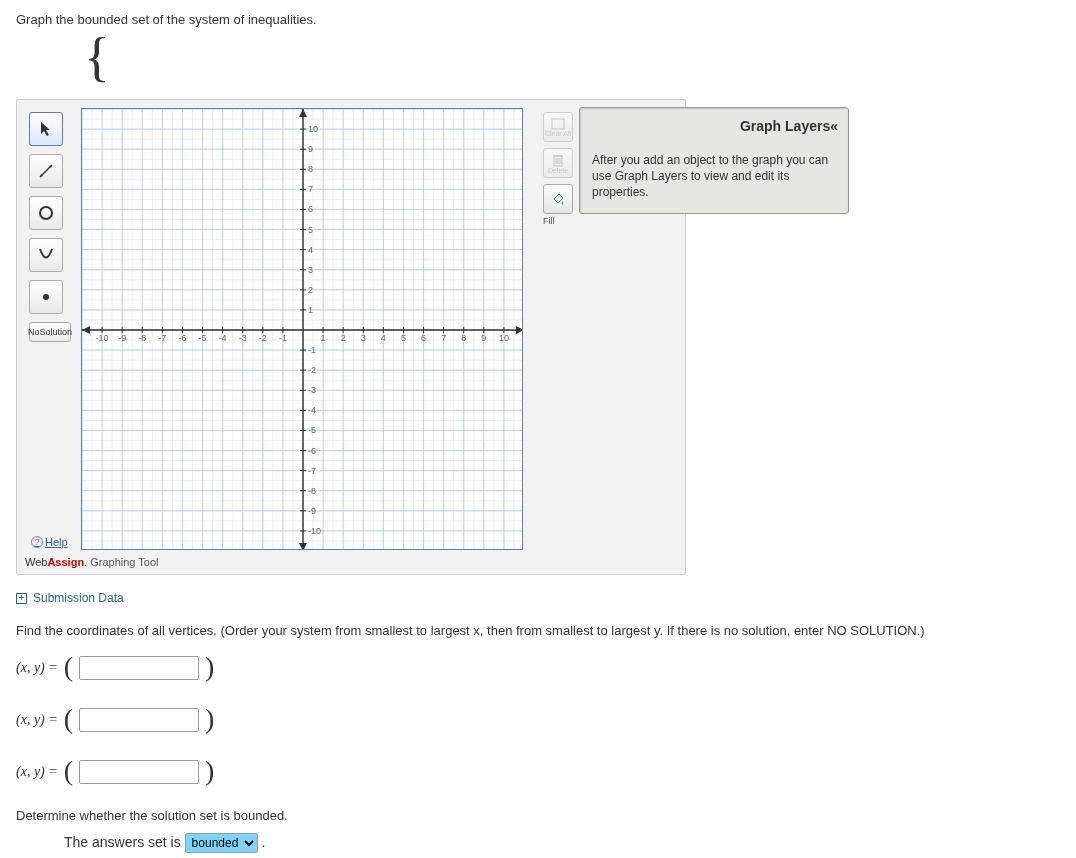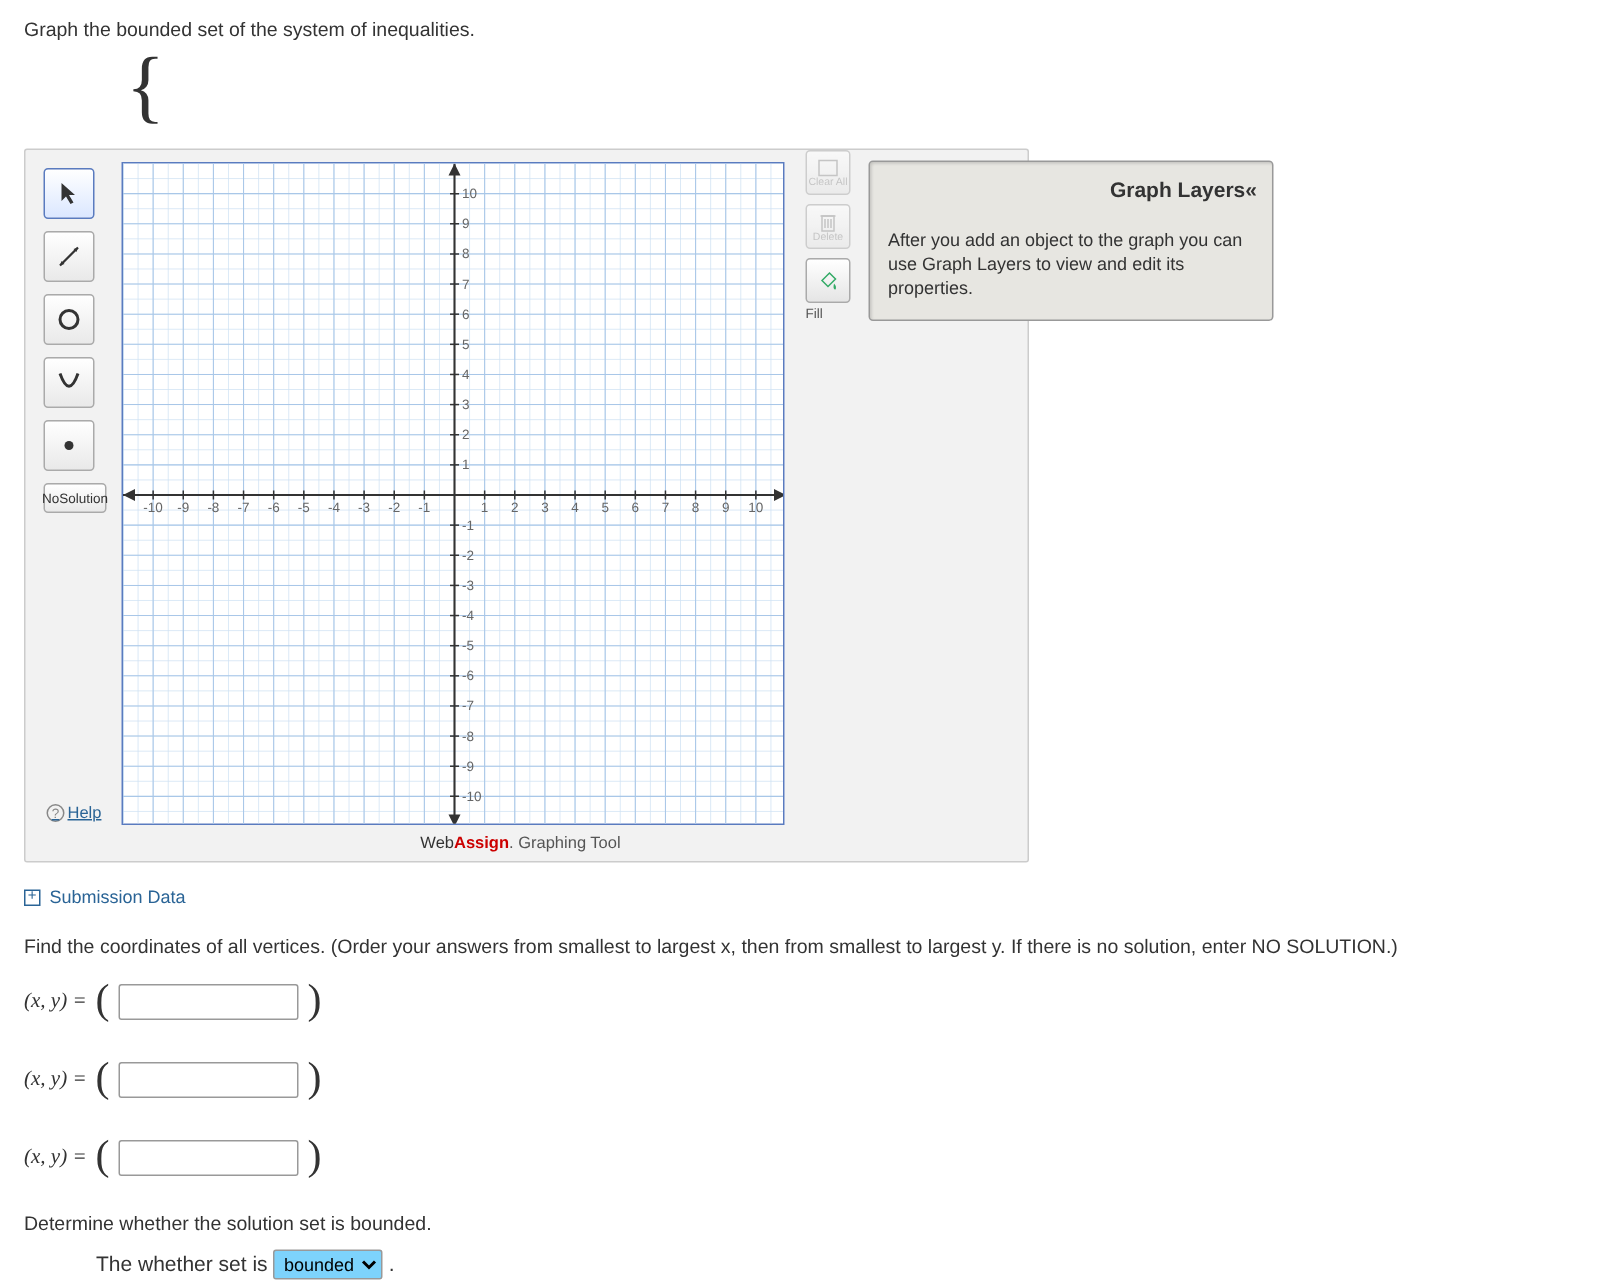--- a/index.html
+++ b/index.html
@@ -92,37 +92,37 @@
     background:#fff;
     border:1px solid #5a7bbf;
     position:relative;
     overflow:hidden;
   }
   .graph-canvas svg { position:absolute; top:0;left:0; }
   .glabel { font: 9px Arial; fill:#666; }
 
   .graph-actions {
     position:absolute;
-    left: 520px; top:0;
+    left: 520px; top:12px;
     display:flex; flex-direction:column; gap:6px;
-    align-items:flex-start;
+    align-items:flex-end;
     width:36px;
   }
   .act-btn {
     width:30px;height:30px;
     background:linear-gradient(#fff,#e5e5e5);
     border:1px solid #aaa;border-radius:3px;
     display:flex;align-items:center;justify-content:center;
     font-size:7px;color:#999;
     cursor:pointer;
     flex-direction: column;
   }
   .act-label { font-size:9px; color:#555; margin-top:2px;}
   .footer-brand {
-    text-align:center;
+    text-align:left;
     font-size:11px;
     color:#555;
     padding: 6px 8px 4px 0;
   }
   .footer-brand b .wa1 { color:#333; font-weight:normal;}
   .footer-brand b .wa2 { color:#c00; font-weight:bold;}
 
   .layers-panel {
     position:absolute;
     left: 563px;
@@ -490,21 +490,21 @@
     </h3>
     <p>After you add an object to the graph you can use Graph Layers to view and edit its properties.</p>
   </div>
 </div>
 
 <div class="submission-toggle">
   <span class="plusbox">+</span>
   <span>Submission Data</span>
 </div>
 
-<div class="instr">Find the coordinates of all vertices. (Order your answers from smallest to largest x, then from smallest to largest y. If there is no solution, enter NO SOLUTION.)</div>
+<div class="instr">Find the coordinates of all vertices. (Order your system from smallest to largest x, then from smallest to largest y. If there is no solution, enter NO SOLUTION.)</div>
 
 <div class="coord-row">
   <span class="xy">(x, y) = </span>
   <span class="paren">(</span>
   <input class="txt" type="text" style="">
   <span class="paren">)</span>
 </div>
 <div class="coord-row">
   <span class="xy">(x, y) = </span>
   <span class="paren">(</span>
@@ -513,18 +513,18 @@
 </div>
 <div class="coord-row">
   <span class="xy">(x, y) = </span>
   <span class="paren">(</span>
   <input class="txt" type="text" style="">
   <span class="paren">)</span>
 </div>
 
 <div style="margin-top:8px">Determine whether the solution set is bounded.</div>
 <div class="bounded-row">
-  <span>The whether set is </span>
+  <span>The answers set is </span>
   <select class="sel">
     <option>bounded</option>
   </select>
   <span> .</span>
 </div>
 
 </body></html>

